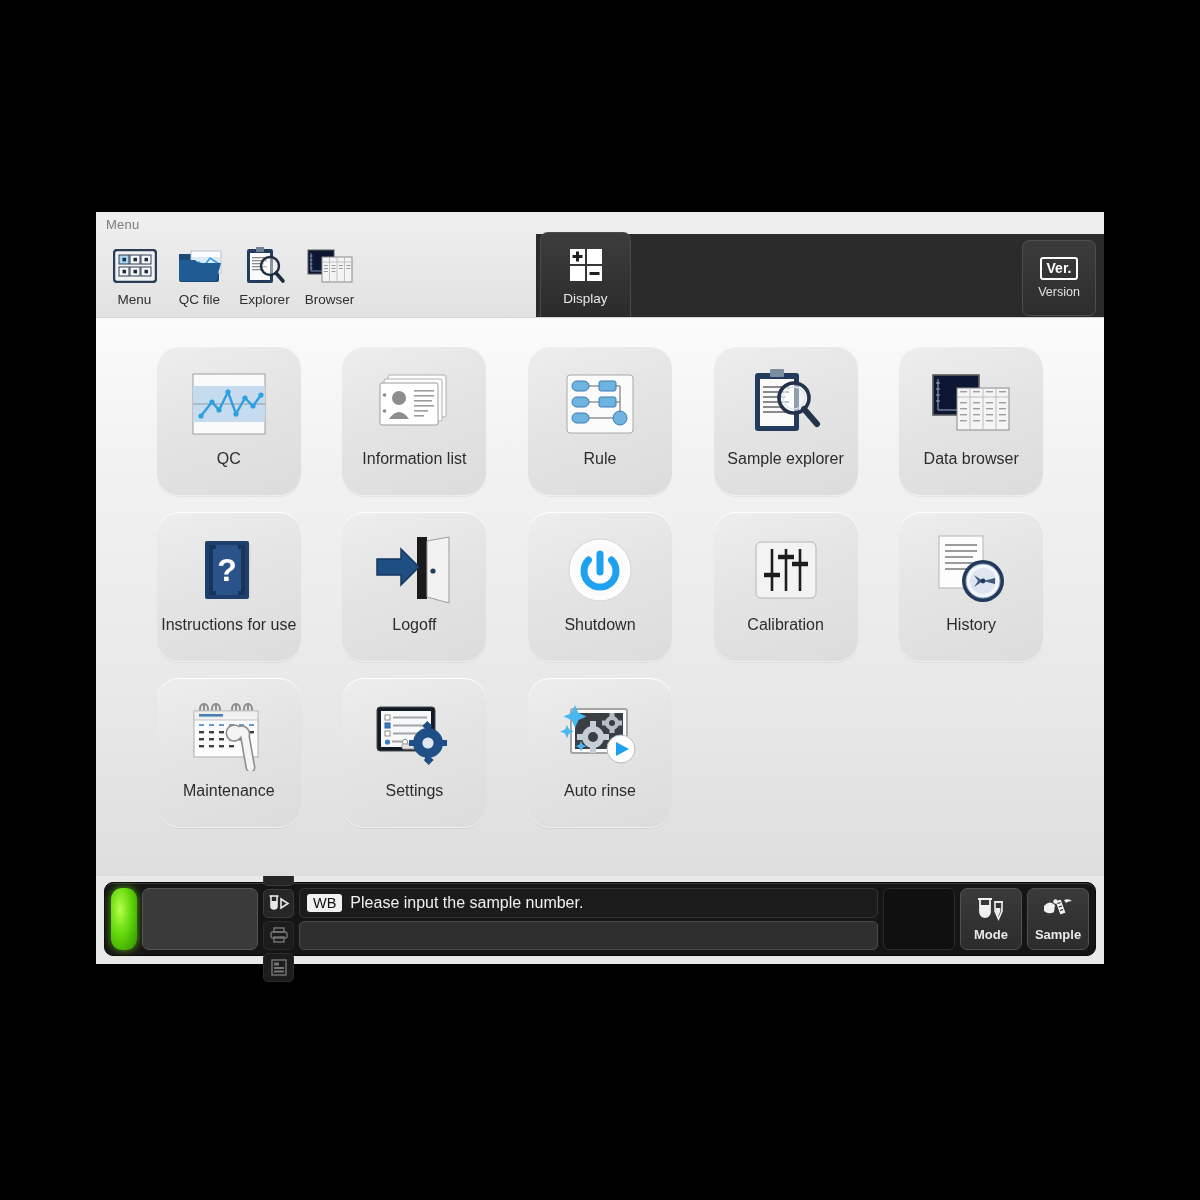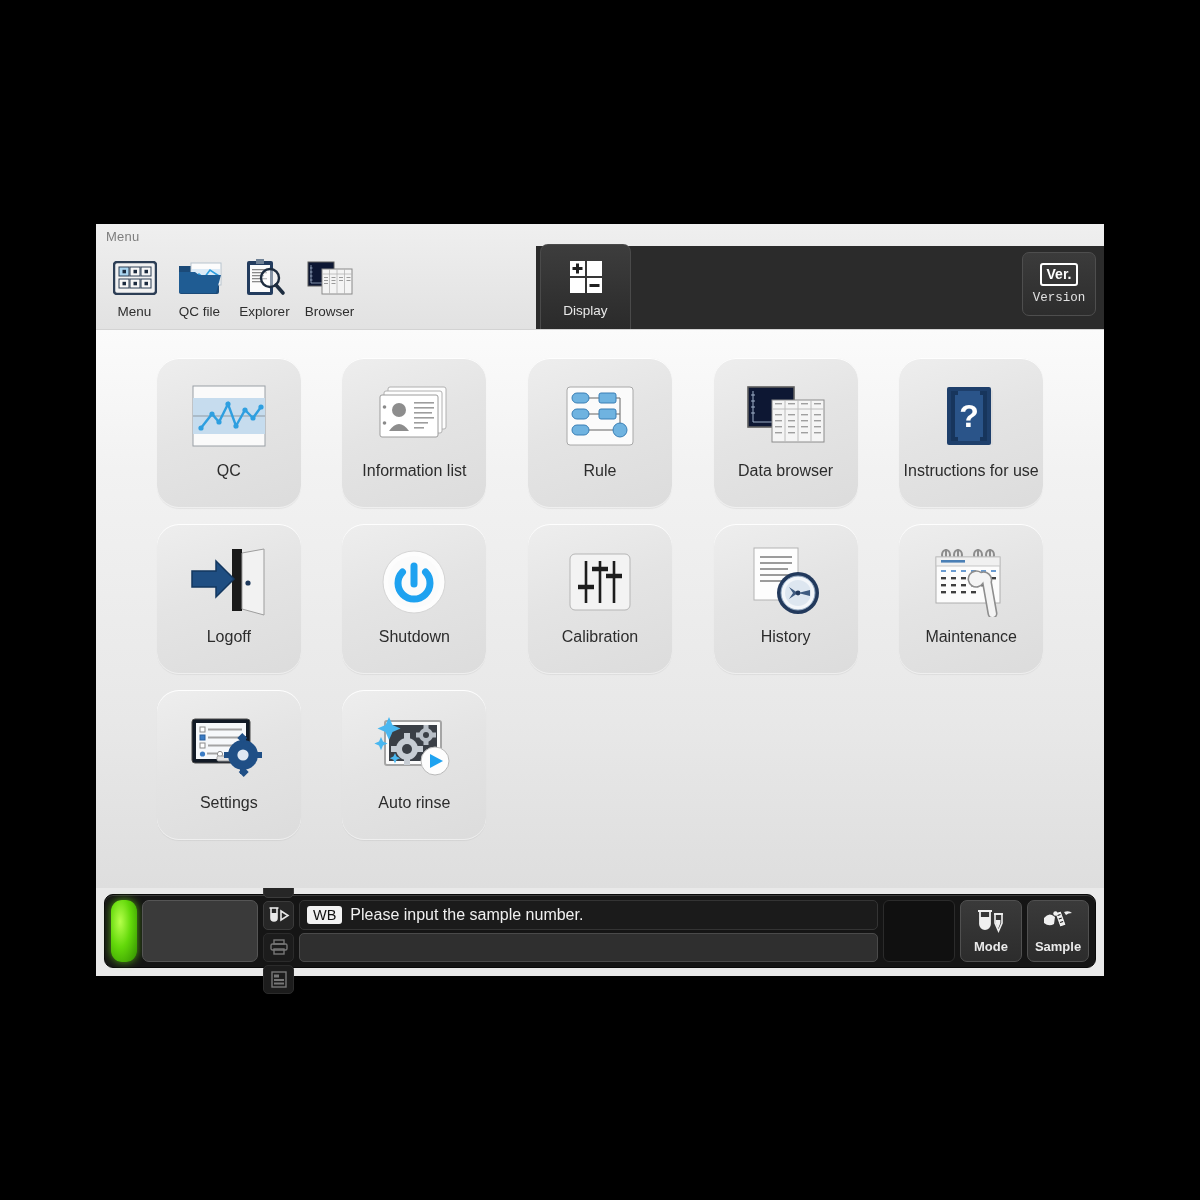--- a/index.html
+++ b/index.html
@@ -2,21 +2,21 @@
 <html><head>
 <meta charset="utf-8">
 <style>
   * { box-sizing: border-box; margin:0; padding:0; }
   html,body{
     width:1200px; height:1200px; background:#000;
     font-family:"Liberation Sans", sans-serif;
     overflow:hidden;
   }
   #app{
-    position:absolute; left:96px; top:224px; width:1008px; height:752px;
+    position:absolute; left:96px; top:212px; width:1008px; height:752px;
     background:#8b5cf6;
     display:flex; flex-direction:column;
   }
 
   
   .topbar{
     position:relative;
     height:105px;
     background:linear-gradient(#efefef,#e2e2e2);
     flex:none;
@@ -45,31 +45,31 @@
   .display-tab{
     position:absolute; left:4px; top:-2px; width:91px; height:88px;
     background:linear-gradient(#3d3d3d,#2a2a2a);
     border-radius:8px 8px 0 0;
     border:1px solid #4a4a4a; border-bottom:none;
     display:flex; flex-direction:column; align-items:center; justify-content:center;
     cursor:pointer;
   }
   .display-tab .lbl{ font-size:13.5px; color:#e8e8e8; margin-top:5px;}
   .ver-tab{
-    position:absolute; right:8px; top:6px; width:74px; height:64px;
+    position:absolute; right:8px; top:6px; width:74px; height:76px;
     background:linear-gradient(#3b3b3b,#2d2d2d);
     border:1px solid #4e4e4e; border-radius:7px;
     display:flex; flex-direction:column; align-items:center; justify-content:center;
     cursor:pointer;
   }
   .ver-box{
     border:2px solid #fff; border-radius:3px; color:#fff;
     font-size:14px; font-weight:bold; padding:1px 5px; line-height:1.15;
   }
-  .ver-tab .lbl{ font-size:12.5px; color:#e2e2e2; margin-top:5px;font-family:Liberation Mono, monospace;}
+  .ver-tab .lbl{ font-size:12.5px; color:#e2e2e2; margin-top:5px;}
 
   
   .main{
     flex:1; position:relative;
     background:linear-gradient(180deg,#fbfbfb 0%,#f2f2f2 25%,#e8e8e8 70%,#dedede 100%);
     border-top:1px solid #d3d3d3;
   }
   .grid{
     position:absolute; left:40px; top:28px; right:40px;
     display:grid;
@@ -337,20 +337,41 @@
             <rect x="9" y="26" width="17" height="10" rx="5" fill="#6fb3e0" stroke="#3a7fb5"></rect>
             <rect x="9" y="42" width="17" height="10" rx="5" fill="#6fb3e0" stroke="#3a7fb5"></rect>
             <rect x="36" y="10" width="17" height="10" rx="2" fill="#6fb3e0" stroke="#3a7fb5"></rect>
             <rect x="36" y="26" width="17" height="10" rx="2" fill="#6fb3e0" stroke="#3a7fb5"></rect>
             <circle cx="57" cy="47" r="7" fill="#6fb3e0" stroke="#3a7fb5"></circle>
           </svg>
         </span>
         <span class="cap">Rule</span>
       </div>
 
+      <div class="tile">
+        <span class="art">
+          <svg width="74" height="72" viewBox="0 0 74 72">
+            <rect x="6" y="5" width="44" height="58" rx="3" fill="#233c5e"></rect>
+            <rect x="11" y="11" width="34" height="47" fill="#fbfbfb"></rect>
+            <rect x="21" y="1" width="14" height="8" rx="1" fill="#7b8da1"></rect>
+            <g fill="#8a8a8a">
+              <rect x="14" y="18" width="26" height="2"></rect>
+                <rect x="14" y="23" width="26" height="2"></rect>
+              <rect x="14" y="28" width="22" height="2"></rect>
+                <rect x="14" y="33" width="26" height="2"></rect>
+              <rect x="14" y="38" width="18" height="2"></rect>
+                <rect x="14" y="43" width="24" height="2"></rect>
+            </g>
+            <circle cx="45" cy="30" r="15" fill="rgba(255,255,255,.5)" stroke="#22334a" stroke-width="3.6"></circle>
+            <circle cx="45" cy="30" r="11" fill="none" stroke="#dfe6ee" stroke-width="1.4"></circle>
+            <line x1="55" y1="41" x2="68" y2="56" stroke="#22334a" stroke-width="6" stroke-linecap="round"></line>
+          </svg>
+        </span>
+        <span class="cap">Sample explorer</span>
+      </div>
 
       <div class="tile">
         <span class="art">
           <svg width="80" height="64" viewBox="0 0 80 64">
             <rect x="2" y="3" width="46" height="40" fill="#0d1733" stroke="#5d5d5d" stroke-width="1.6"></rect>
             <g stroke="#9fb0c8" stroke-width="1">
               <line x1="7" y1="7" x2="7" y2="38"></line>
                 <line x1="7" y1="38" x2="45" y2="38"></line>
               <line x1="5" y1="11" x2="9" y2="11"></line>
                 <line x1="5" y1="17" x2="9" y2="17"></line>

